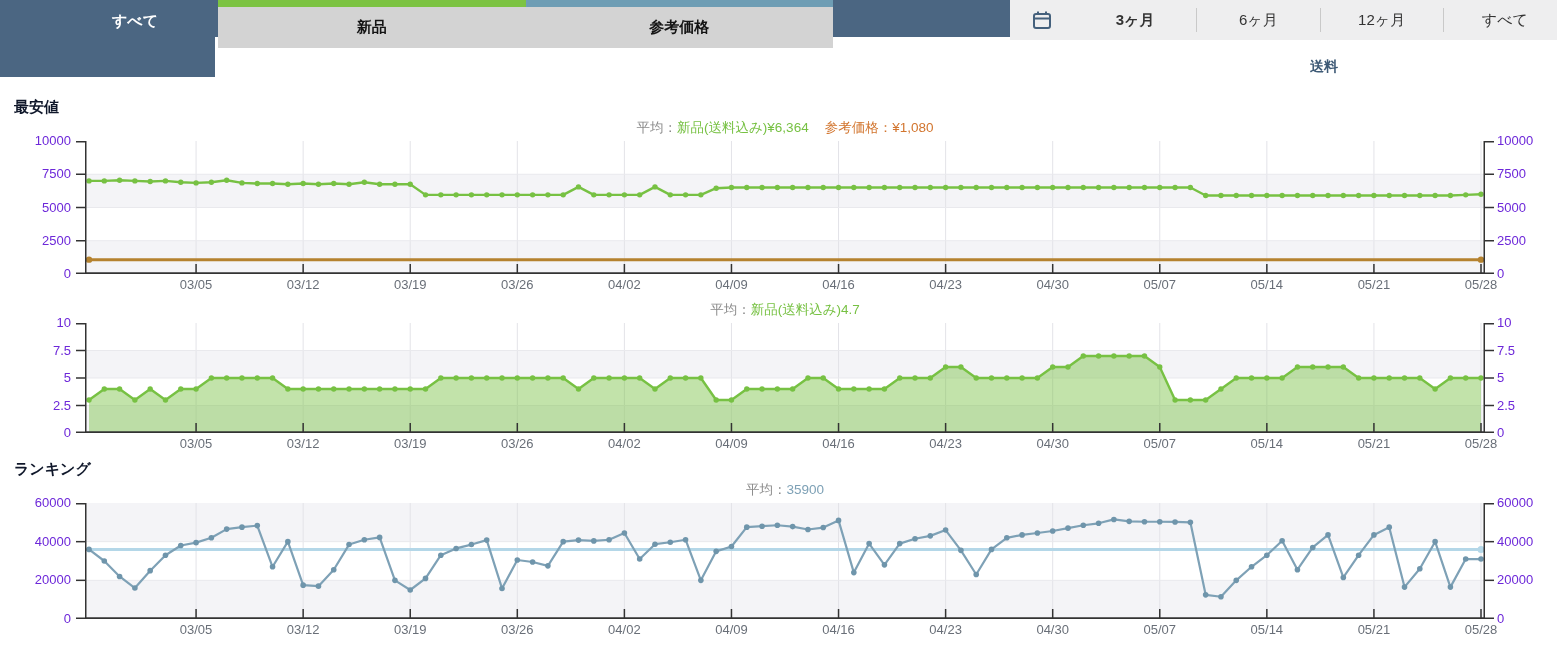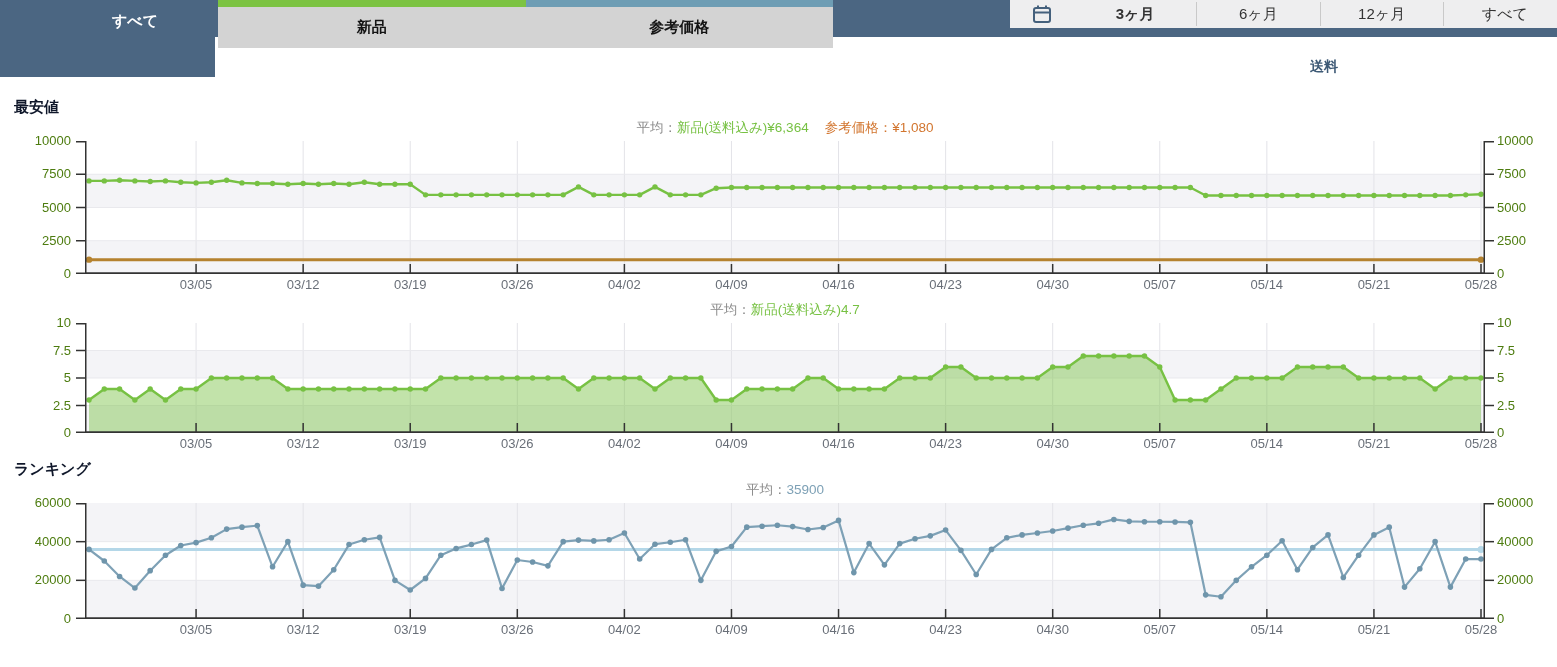--- a/index.html
+++ b/index.html
@@ -9,21 +9,21 @@
 
   
   .header{ position:relative; width:1557px; height:85px; background:#fff; }
   .dark-left{ position:absolute; left:0; top:8; width:55px; height:77px; background:var(--dark); }
   .banner{ position:absolute; left:0; top:48; right:0; height:37px; background:var(--dark); }
   .tab-all{ position:absolute; left:55px; top:8; width:160px; height:77px; background:var(--dark);
             color:#fff; font-size:15px; font-weight:bold; text-align:center; padding-top:12px; cursor:pointer; }
   .tabs-colored{ position:absolute; left:218px; top:0; width:615px; height:48px; display:flex; }
   .tab-colored{ flex:1; background:#d3d3d3; border-top:7px solid transparent; text-align:center;
                 font-size:15px; font-weight:bold; color:#141414; line-height:39px; cursor:pointer; }
-  .range-bar{ position:absolute; left:1010px; top:8; width:547px; height:28px; background:#eeeeef;
+  .range-bar{ position:absolute; left:1010px; top:8; width:547px; height:40px; background:#eeeeef;
               display:flex; align-items:center;gap:9px; }
   .range-icon-cell{ width:64px; display:flex; justify-content:center; align-items:center; }
   .range-opt{ flex:1; text-align:center; font-size:15px; color:#333; line-height:40px; cursor:pointer; }
   .range-opt.sel{ font-weight:bold; }
   .range-div{ width:1px; height:24px; background:#c9c9c9; }
   .pill{ position:absolute; left:1259px; top:55px; width:130px; height:22px; background:#fff;
          border-radius:11px; color:#3e5a76; font-size:14px; font-weight:bold; text-align:center;
          line-height:22px; cursor:pointer; }
   .banner-div{ position:absolute; left:1406px; top:54px; width:2px; height:25px; background:rgba(255,255,255,.85); }
   .expand-btn{ position:absolute; left:1424px; top:56px; width:118px; text-align:center; color:#fff;
@@ -33,21 +33,21 @@
   main{ padding-top:13px; }
   .chart-block{ margin-bottom:7px; }
   .chart-title{ margin-left:14px; font-size:15px; font-weight:bold; color:#0f172a; height:18px; }
   .avg-row{ margin-left:85px; width:1400px; text-align:center; font-size:13.5px; color:#8a8a8a;
             height:18px; margin-top:3px; }
   .avg-secondary{ margin-left:16px; }
   .plot-row{ display:flex; margin-top:4px; }
   .ylabels{ position:relative; }
   .ylabels.left{ width:85px; }
   .ylabels.right{ flex:1; }
-  .ylab{ position:absolute; right:14px; font-size:13px; color:#4d7c0f; }
+  .ylab{ position:absolute; right:14px; font-size:13px; color:#6d28d9; }
   .ylab.r{ right:auto; left:12px; }
   .plot{ position:relative; width:1400px; }
   .plot svg{ display:block; overflow:visible; }
   .xlabels{ margin-left:85px; width:1400px; position:relative; height:20px; }
   .xlab{ position:absolute; top:3px; width:80px; text-align:center; font-size:13px; color:#696f78; }
 </style>
 </head>
 <body>
 
 <div class="header">

